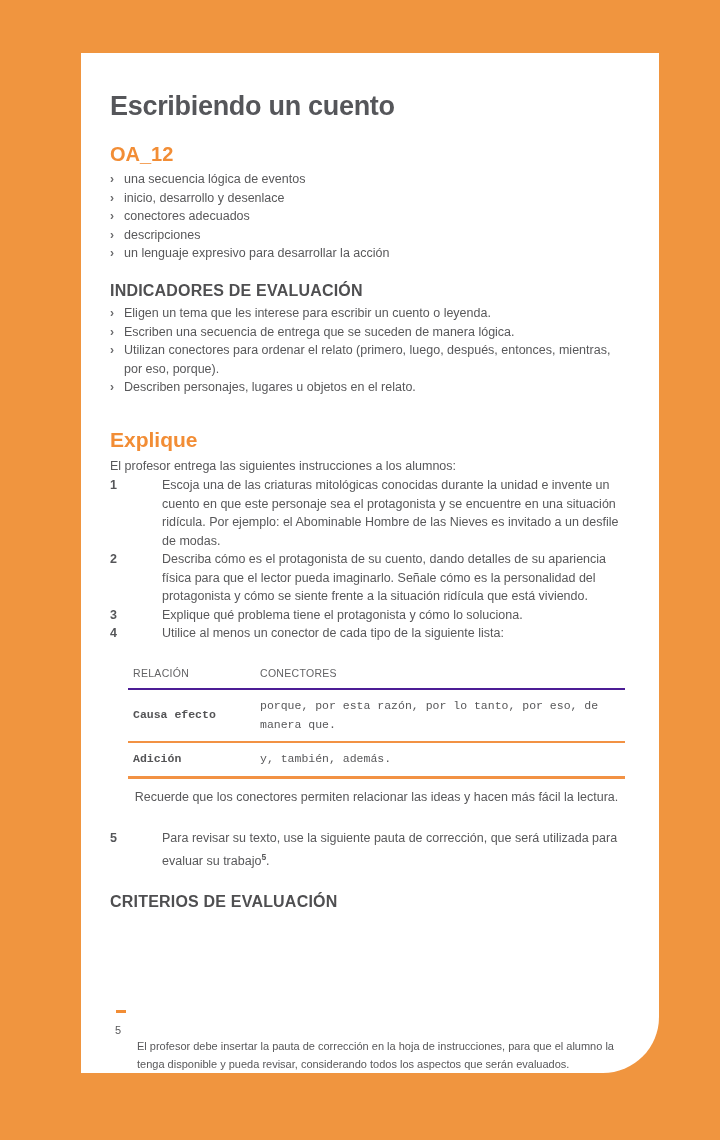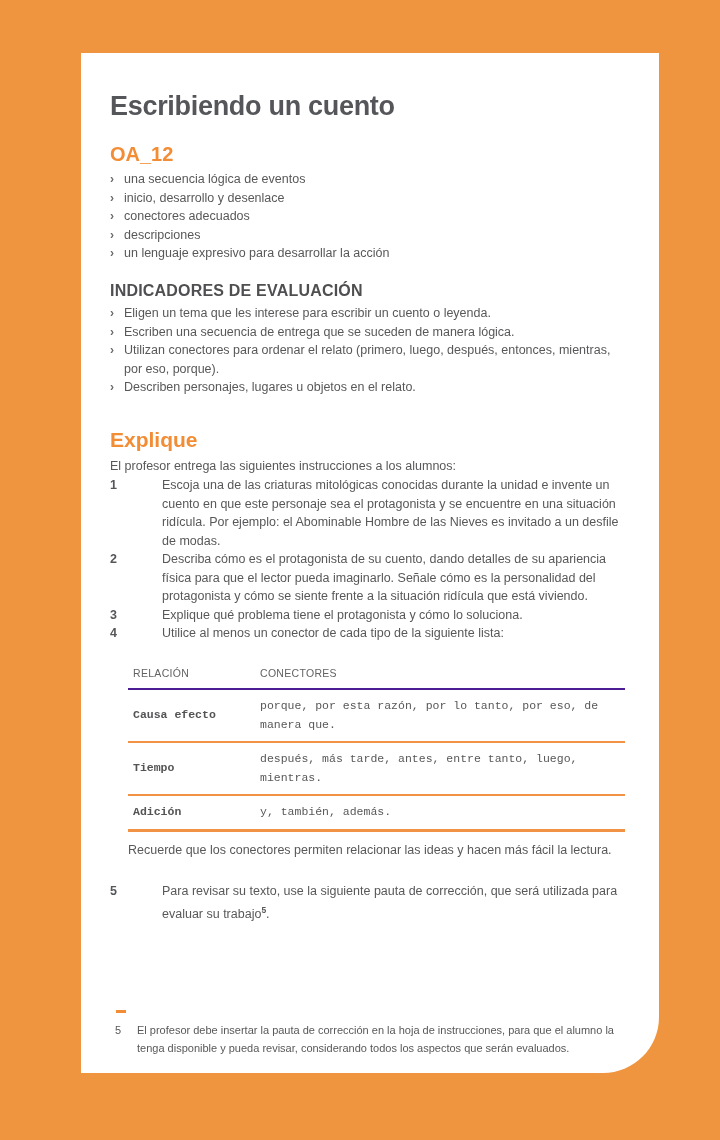--- a/index.html
+++ b/index.html
@@ -86,39 +86,39 @@
     padding:4px 0 6px 5px;
     border-bottom:2px solid #4c1d95;
   }
   .conn-table td{
     padding:7px 0 7px 5px;
     border-bottom:2px solid #F29244;
     font-family:Liberation Mono, monospace;
   }
   .conn-table tr:last-child td{border-bottom:3px solid #F29244;}
   .conn-table .col-relacion{width:122px;font-weight:bold;color:#545456;}
-  .table-note{margin:9px 0 0 18px;}
+  .table-note{margin:9px 0 0 18px;text-align:center;}
   .step5{margin-top:23px;}
   .step5 sup{font-size:8.5px;font-weight:bold;}
   .criterios-heading{margin-top:23px;}
   .footnote{
     position:absolute;
     left:34px;right:44px;top:957px;
     font-size:11px;
     line-height:17.5px;
     color:#58585A;
   }
   .footnote-dash{
     width:10px;height:3px;
     background:#F28D35;
     margin:0 0 9px 1px;
   }
   .footnote-row{display:flex;}
   .footnote-row .fn-num{width:22px;flex:0 0 22px;}
-  .footnote-row .fn-text{flex:1;}
+  .footnote-row .fn-text{flex:1;margin-top:16px;}
 </style>
 </head>
 <body>
 
 <div class="card">
   <div class="content">
 
     <h1 class="page-title">Escribiendo un cuento</h1>
 
     <h2 class="orange-heading">OA_12</h2>
@@ -194,39 +194,36 @@
           <th class="col-relacion-h">RELACIÓN</th>
           <th>CONECTORES</th>
         </tr>
       </thead>
       <tbody>
         <tr>
           <td class="col-relacion">Causa efecto</td>
           <td>porque, por esta razón, por lo tanto, por eso, de manera que.</td>
         </tr>
         <tr>
-          <td class="col-relacion">Tiempo</td>
-          <td>después, más tarde, antes, entre tanto, luego, mientras.</td>
-        </tr>
-        <tr>
           <td class="col-relacion">Adición</td>
           <td>y, también, además.</td>
         </tr>
       </tbody>
     </table>
 
     <p class="para table-note">Recuerde que los conectores permiten relacionar las ideas y hacen más fácil la lectura.</p>
 
     <ol class="steps step5">
       <li>
         <span class="num">5</span>
         <span class="li-text"><span>Para revisar su texto, use la siguiente pauta de corrección, que será utilizada para evaluar su trabajo</span><sup>5</sup><span>.</span></span>
       </li>
     </ol>
 
+    <h3 class="caps-heading criterios-heading">CRITERIOS DE EVALUACIÓN</h3>
 
   </div>
 
   <div class="footnote">
     <div class="footnote-dash"></div>
     <div class="footnote-row">
       <span class="fn-num">5</span>
       <span class="fn-text">El profesor debe insertar la pauta de corrección en la hoja de instrucciones, para que el alumno la tenga disponible y pueda revisar, considerando todos los aspectos que serán evaluados.</span>
     </div>
   </div>

